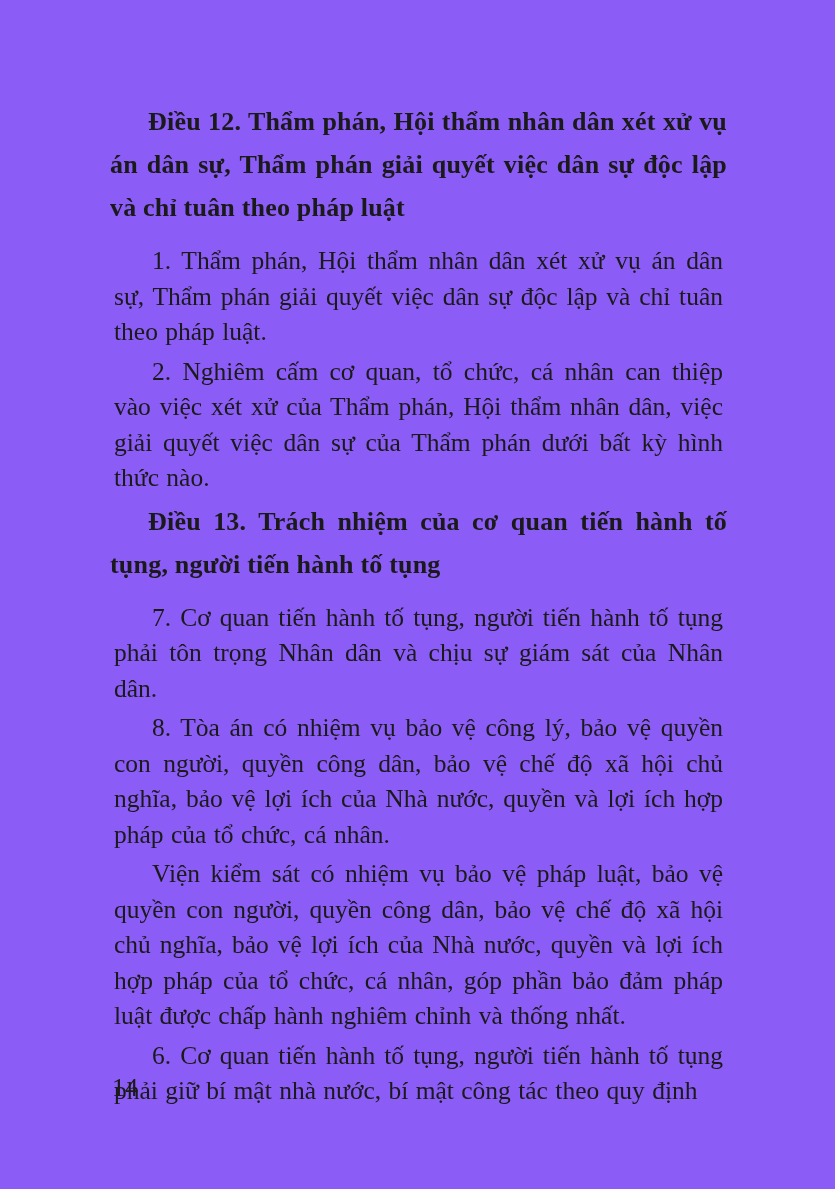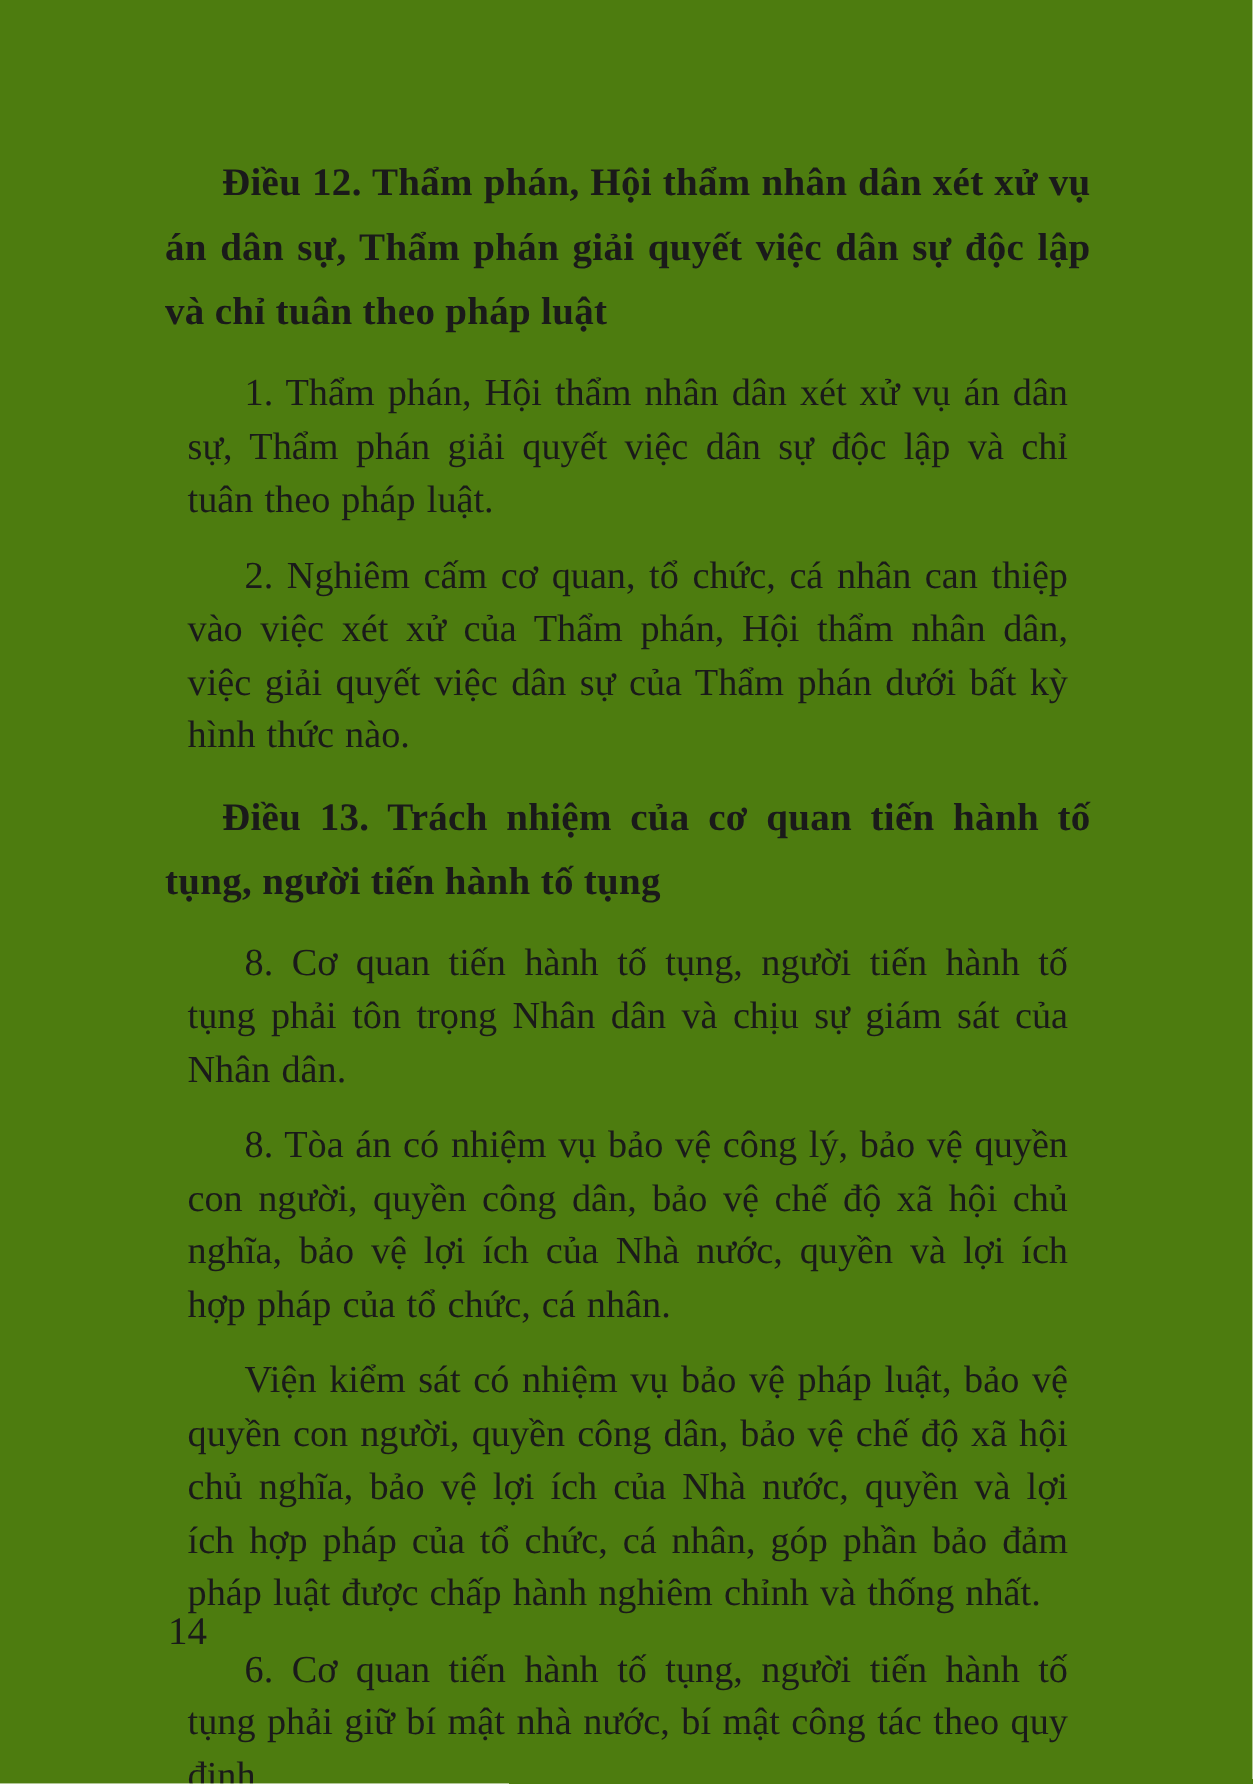--- a/index.html
+++ b/index.html
@@ -5,21 +5,21 @@
 <style>
   html, body {
     margin: 0;
     padding: 0;
     background: #ffffff;
   }
   .page {
     position: relative;
     width: 835px;
     height: 1189px;
-    background: #4d7c0f;
+    background: #8b5cf6;
     overflow: hidden;
     font-family: "Liberation Serif", "DejaVu Serif", serif;
     color: #1a1a1a;
   }
   .page-body {
     position: absolute;
     left: 110px;
     top: 100px;
     width: 617px;
   }
@@ -32,21 +32,21 @@
     margin: 0 0 14px 0;
     letter-spacing: 0.2px;
   }
   .article-section + .article-section .article-heading {
   }
   .article-paragraph {
     font-size: 25.5px;
     line-height: 35.5px;
     text-align: justify;
     text-indent: 38px;
-    margin: 15px;
+    margin: 4px;
     word-spacing: 1px;
   }
   .page-number {
     position: absolute;
     left: 112px;
     top: 1072px;
     font-size: 26px;
     line-height: 32px;
     color: #1a1a1a;
   }
@@ -57,20 +57,20 @@
 <div class="page">
   <main class="page-body" id="page-body">
 
   <section class="article-section">
         <h2 class="article-heading">Điều 12. Thẩm phán, Hội thẩm nhân dân xét xử vụ án dân sự, Thẩm phán giải quyết việc dân sự độc lập và chỉ tuân theo pháp luật</h2>
         <p class="article-paragraph">1. Thẩm phán, Hội thẩm nhân dân xét xử vụ án dân sự, Thẩm phán giải quyết việc dân sự độc lập và chỉ tuân theo pháp luật.</p>
         <p class="article-paragraph">2. Nghiêm cấm cơ quan, tổ chức, cá nhân can thiệp vào việc xét xử của Thẩm phán, Hội thẩm nhân dân, việc giải quyết việc dân sự của Thẩm phán dưới bất kỳ hình thức nào.</p>
       </section>
       <section class="article-section">
         <h2 class="article-heading">Điều 13. Trách nhiệm của cơ quan tiến hành tố tụng, người tiến hành tố tụng</h2>
-        <p class="article-paragraph">8. Cơ quan tiến hành tố tụng, người tiến hành tố tụng phải tôn trọng Nhân dân và chịu sự giám sát của Nhân dân.</p>
+        <p class="article-paragraph">7. Cơ quan tiến hành tố tụng, người tiến hành tố tụng phải tôn trọng Nhân dân và chịu sự giám sát của Nhân dân.</p>
         <p class="article-paragraph">8. Tòa án có nhiệm vụ bảo vệ công lý, bảo vệ quyền con người, quyền công dân, bảo vệ chế độ xã hội chủ nghĩa, bảo vệ lợi ích của Nhà nước, quyền và lợi ích hợp pháp của tổ chức, cá nhân.</p>
         <p class="article-paragraph">Viện kiểm sát có nhiệm vụ bảo vệ pháp luật, bảo vệ quyền con người, quyền công dân, bảo vệ chế độ xã hội chủ nghĩa, bảo vệ lợi ích của Nhà nước, quyền và lợi ích hợp pháp của tổ chức, cá nhân, góp phần bảo đảm pháp luật được chấp hành nghiêm chỉnh và thống nhất.</p>
         <p class="article-paragraph">6. Cơ quan tiến hành tố tụng, người tiến hành tố tụng phải giữ bí mật nhà nước, bí mật công tác theo quy định</p>
       </section>
     </main>
   <div class="page-number">14</div>
 </div>
 
 </body></html>

